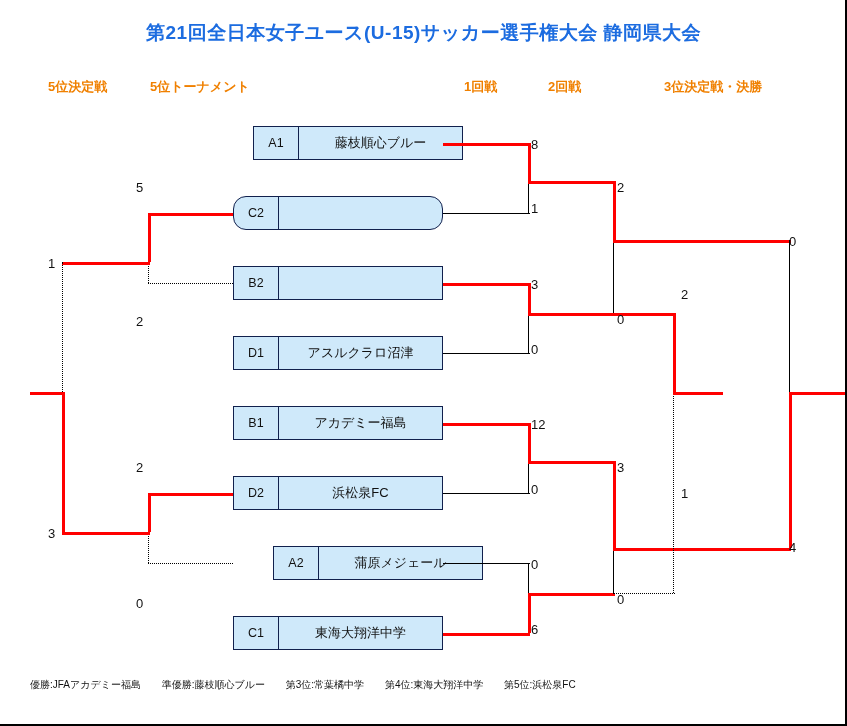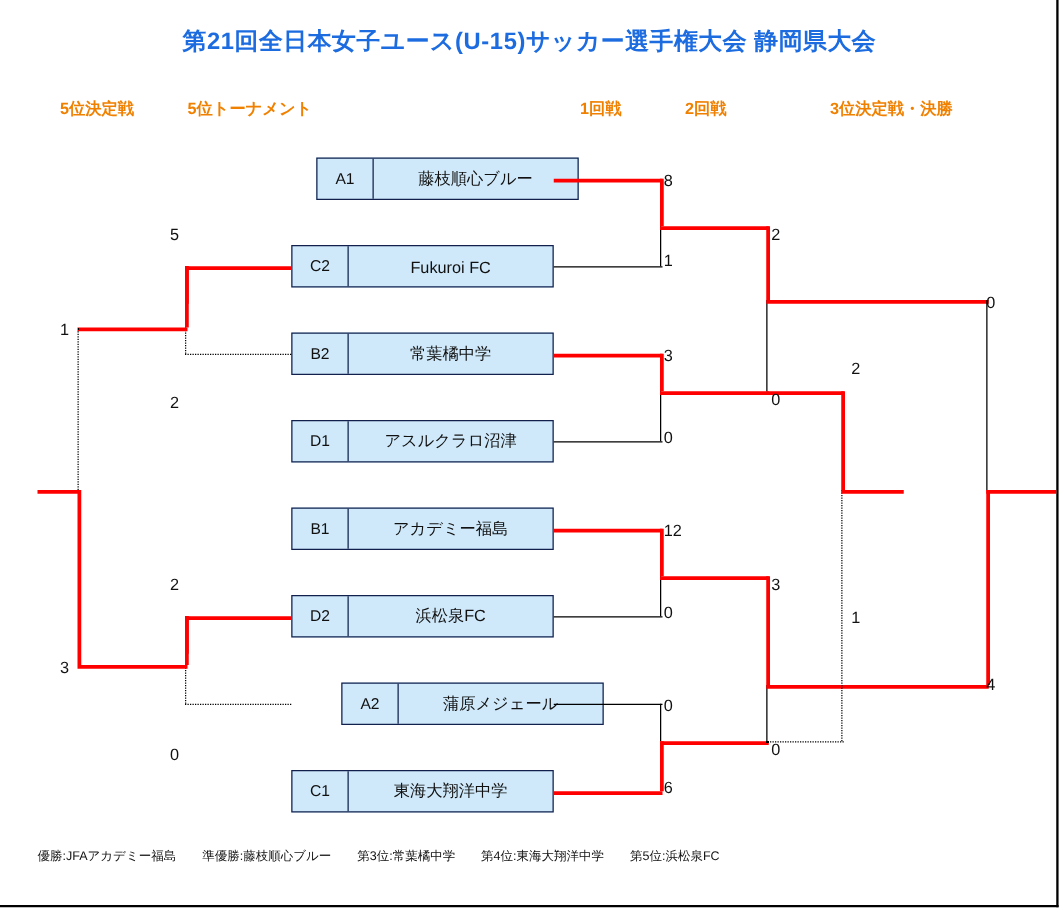--- a/index.html
+++ b/index.html
@@ -73,27 +73,25 @@
       <div class="abs round-head" style="left: 464px;">1回戦</div>
       <div class="abs round-head" style="left: 548px;">2回戦</div>
       <div class="abs round-head" style="left: 664px;">3位決定戦・決勝</div>
     </div>
 
   <div id="team-boxes">
       <div class="abs team-box" style="left: 233px; top: 126px; margin-left: 20px;">
         <div class="team-code">A1</div>
         <div class="team-name">藤枝順心ブルー</div>
       </div>
-      <div class="abs team-box" style="left: 233px; top: 196px;">
+      <div class="abs team-box" style="left: 233px; top: 196px; border-radius: 13px;">
         <div class="team-code">C2</div>
-        <div class="team-name">Fukuroi FC</div>
       </div>
       <div class="abs team-box" style="left: 233px; top: 266px;">
         <div class="team-code">B2</div>
-        <div class="team-name">常葉橘中学</div>
       </div>
       <div class="abs team-box" style="left: 233px; top: 336px;">
         <div class="team-code">D1</div>
         <div class="team-name">アスルクラロ沼津</div>
       </div>
       <div class="abs team-box" style="left: 233px; top: 406px; text-align: center;">
         <div class="team-code">B1</div>
         <div class="team-name">アカデミー福島</div>
       </div>
       <div class="abs team-box" style="left: 233px; top: 476px;">

